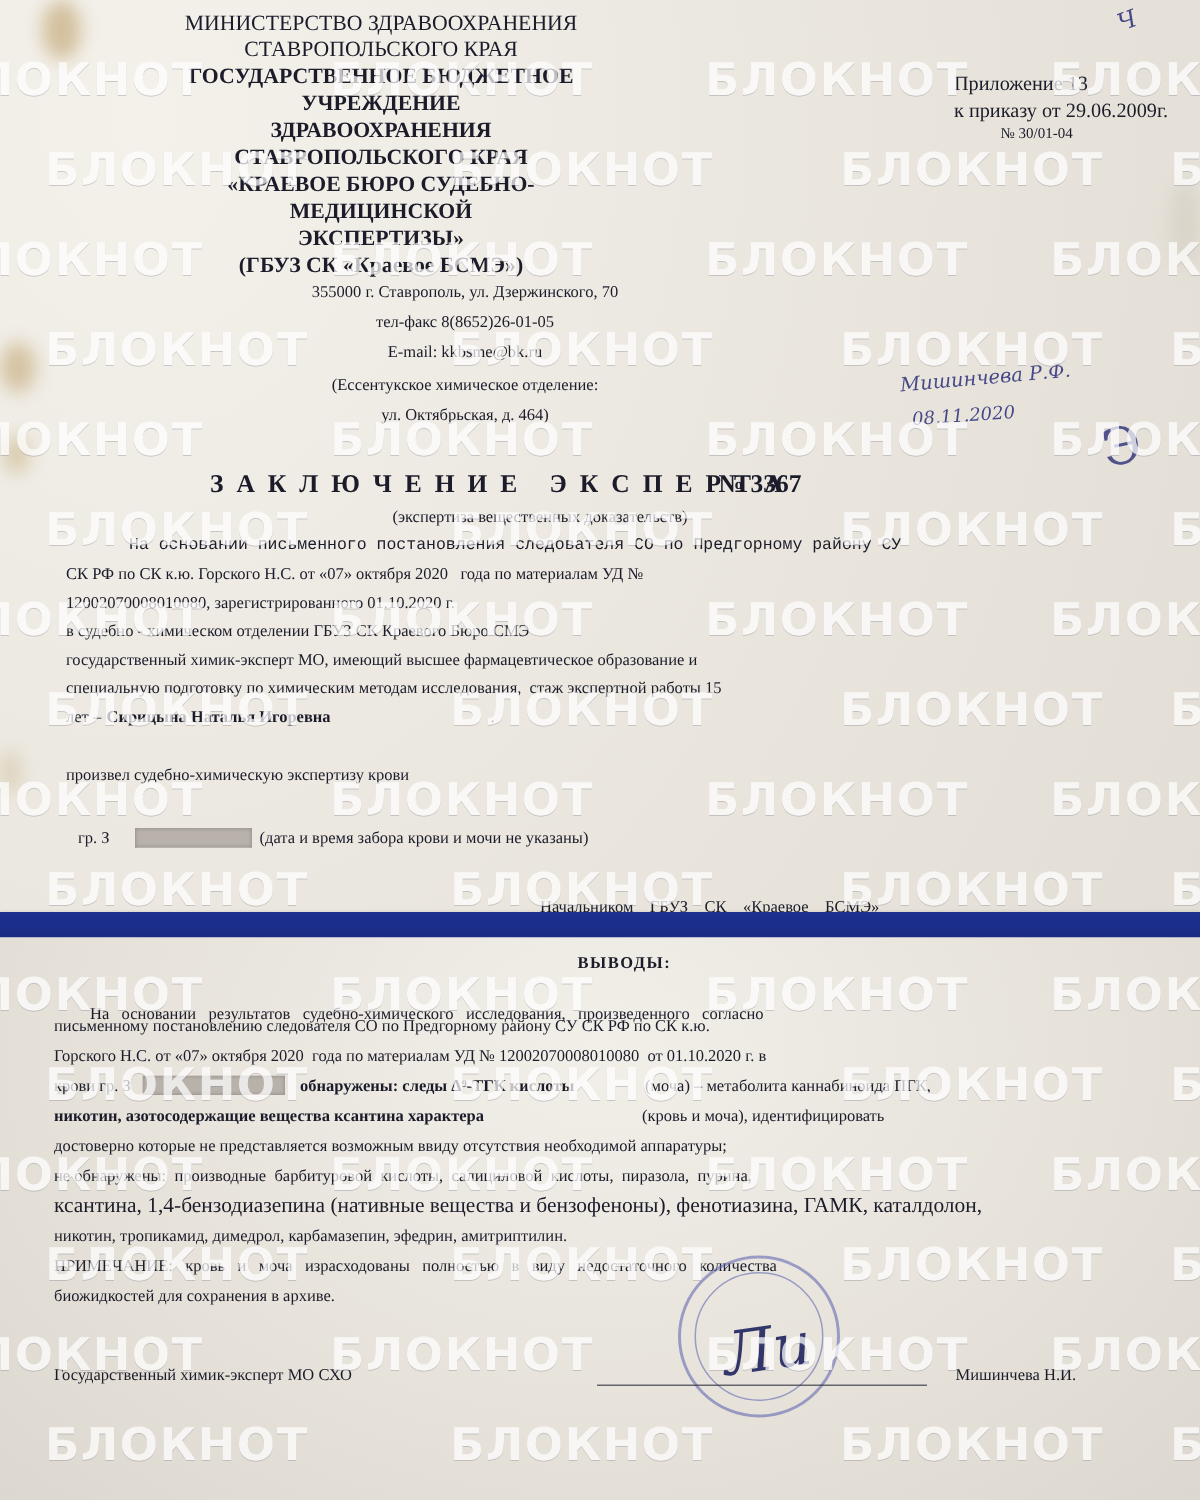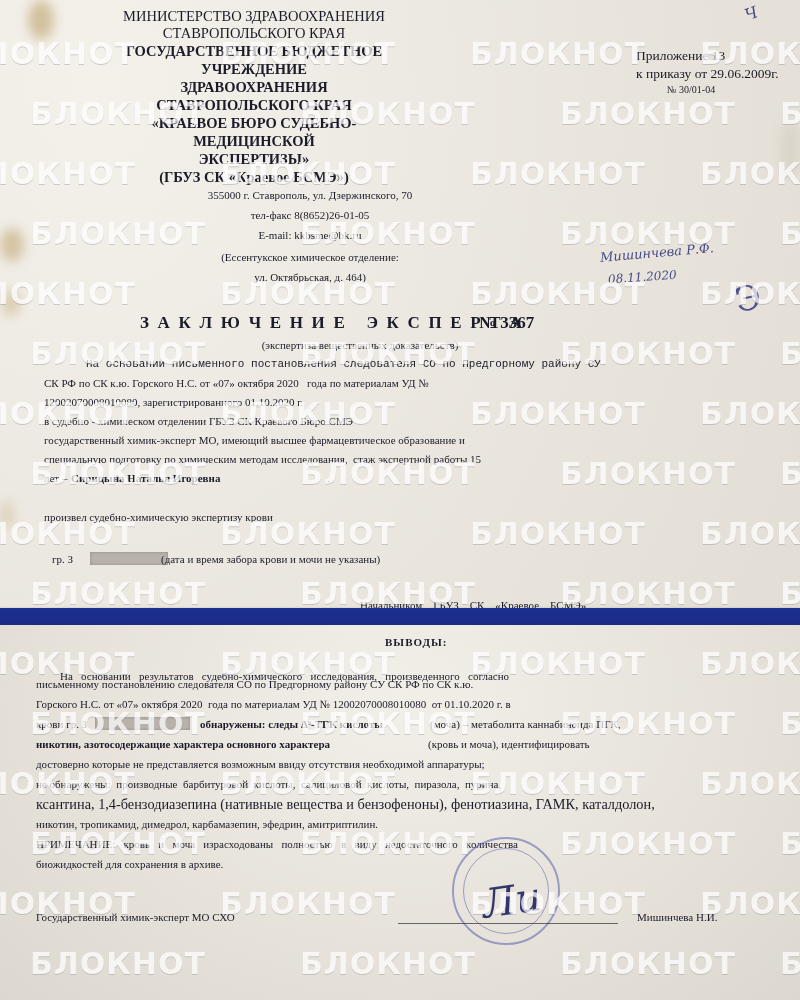--- a/index.html
+++ b/index.html
@@ -158,40 +158,40 @@
     <div class="t body-line" style="left:44px;top:431px;">государственный химик-эксперт МО, имеющий высшее фармацевтическое образование и</div>
     <div class="t body-line" style="left:44px;top:450px;">специальную подготовку по химическим методам исследования,  стаж экспертной работы 15</div>
     <div class="t body-line" style="left:44px;top:469px;">лет – </div>
     <div class="t body-line bold" style="left:71px;top:469px;">Сирицына Наталья Игоревна</div>
     <div class="t body-line" style="left:327px;top:469px;">.</div>
 
     <div class="t body-line" style="left:44px;top:508px;">произвел судебно-химическую экспертизу крови</div>
 
     <div class="t body-line" style="left:52px;top:550px;">гр. З</div>
     <span class="redact" style="position:absolute;left:90px;top:552px;width:78px;"></span>
-    <div class="t body-line" style="left:161px;top:550px;">(дата и время забора крови и мочи не указаны)</div>
+    <div class="t body-line" style="left:173px;top:550px;">(дата и время забора крови и мочи не указаны)</div>
 
     <div class="t body-line" style="left:360px;top:596px;">Начальником    ГБУЗ    СК    «Краевое    БСМЭ»</div>
   </div>
 
   <div id="band"></div>
 
   <div id="lower">
     <div class="t body-line bold" style="left:385px;top:8px;letter-spacing:1px;">ВЫВОДЫ:</div>
 
     <div class="t body-line" style="left:60px;top:42px;">На   основании   результатов   судебно-химического   исследования,   произведенного   согласно</div>
     <div class="t body-line" style="left:36px;top:50px;">письменному постановлению следователя СО по Предгорному району СУ СК РФ по СК к.ю.</div>
     <div class="t body-line" style="left:36px;top:70px;">Горского Н.С. от «07» октября 2020  года по материалам УД № 12002070008010080  от 01.10.2020 г. в</div>
 
     <div class="t body-line" style="left:36px;top:90px;">крови гр. З</div>
     <span class="redact" style="position:absolute;left:95px;top:92px;width:95px;"></span>
     <div class="t body-line bold" style="left:200px;top:90px;">обнаружены: следы Δ⁹-ТГК кислоты</div>
     <div class="t body-line" style="left:430px;top:90px;">(моча) – метаболита каннабиноида ПГК,</div>
 
-    <div class="t body-line bold" style="left:36px;top:110px;">никотин, азотосодержащие характера основного характера</div>
+    <div class="t body-line bold" style="left:36px;top:110px;">никотин, азотосодержащие вещества ксантина характера</div>
     <div class="t body-line" style="left:428px;top:110px;">(кровь и моча), идентифицировать</div>
 
     <div class="t body-line" style="left:36px;top:130px;">достоверно которые не представляется возможным ввиду отсутствия необходимой аппаратуры;</div>
     <div class="t body-line" style="left:36px;top:150px;">не обнаружены:  производные  барбитуровой  кислоты,  салициловой  кислоты,  пиразола,  пурина,</div>
     <div class="t body-line" style="left:36px;top:170px;font-size:14.3px;">ксантина, 1,4-бензодиазепина (нативные вещества и бензофеноны), фенотиазина, ГАМК, каталдолон,</div>
     <div class="t body-line" style="left:36px;top:190px;">никотин, тропикамид, димедрол, карбамазепин, эфедрин, амитриптилин.</div>
     <div class="t body-line" style="left:36px;top:210px;">ПРИМЕЧАНИЕ:   кровь   и   моча   израсходованы   полностью   в   виду   недостаточного   количества</div>
     <div class="t body-line" style="left:36px;top:230px;">биожидкостей для сохранения в архиве.</div>
 
     <div class="stamp" style="left:452px;top:212px;"></div>

